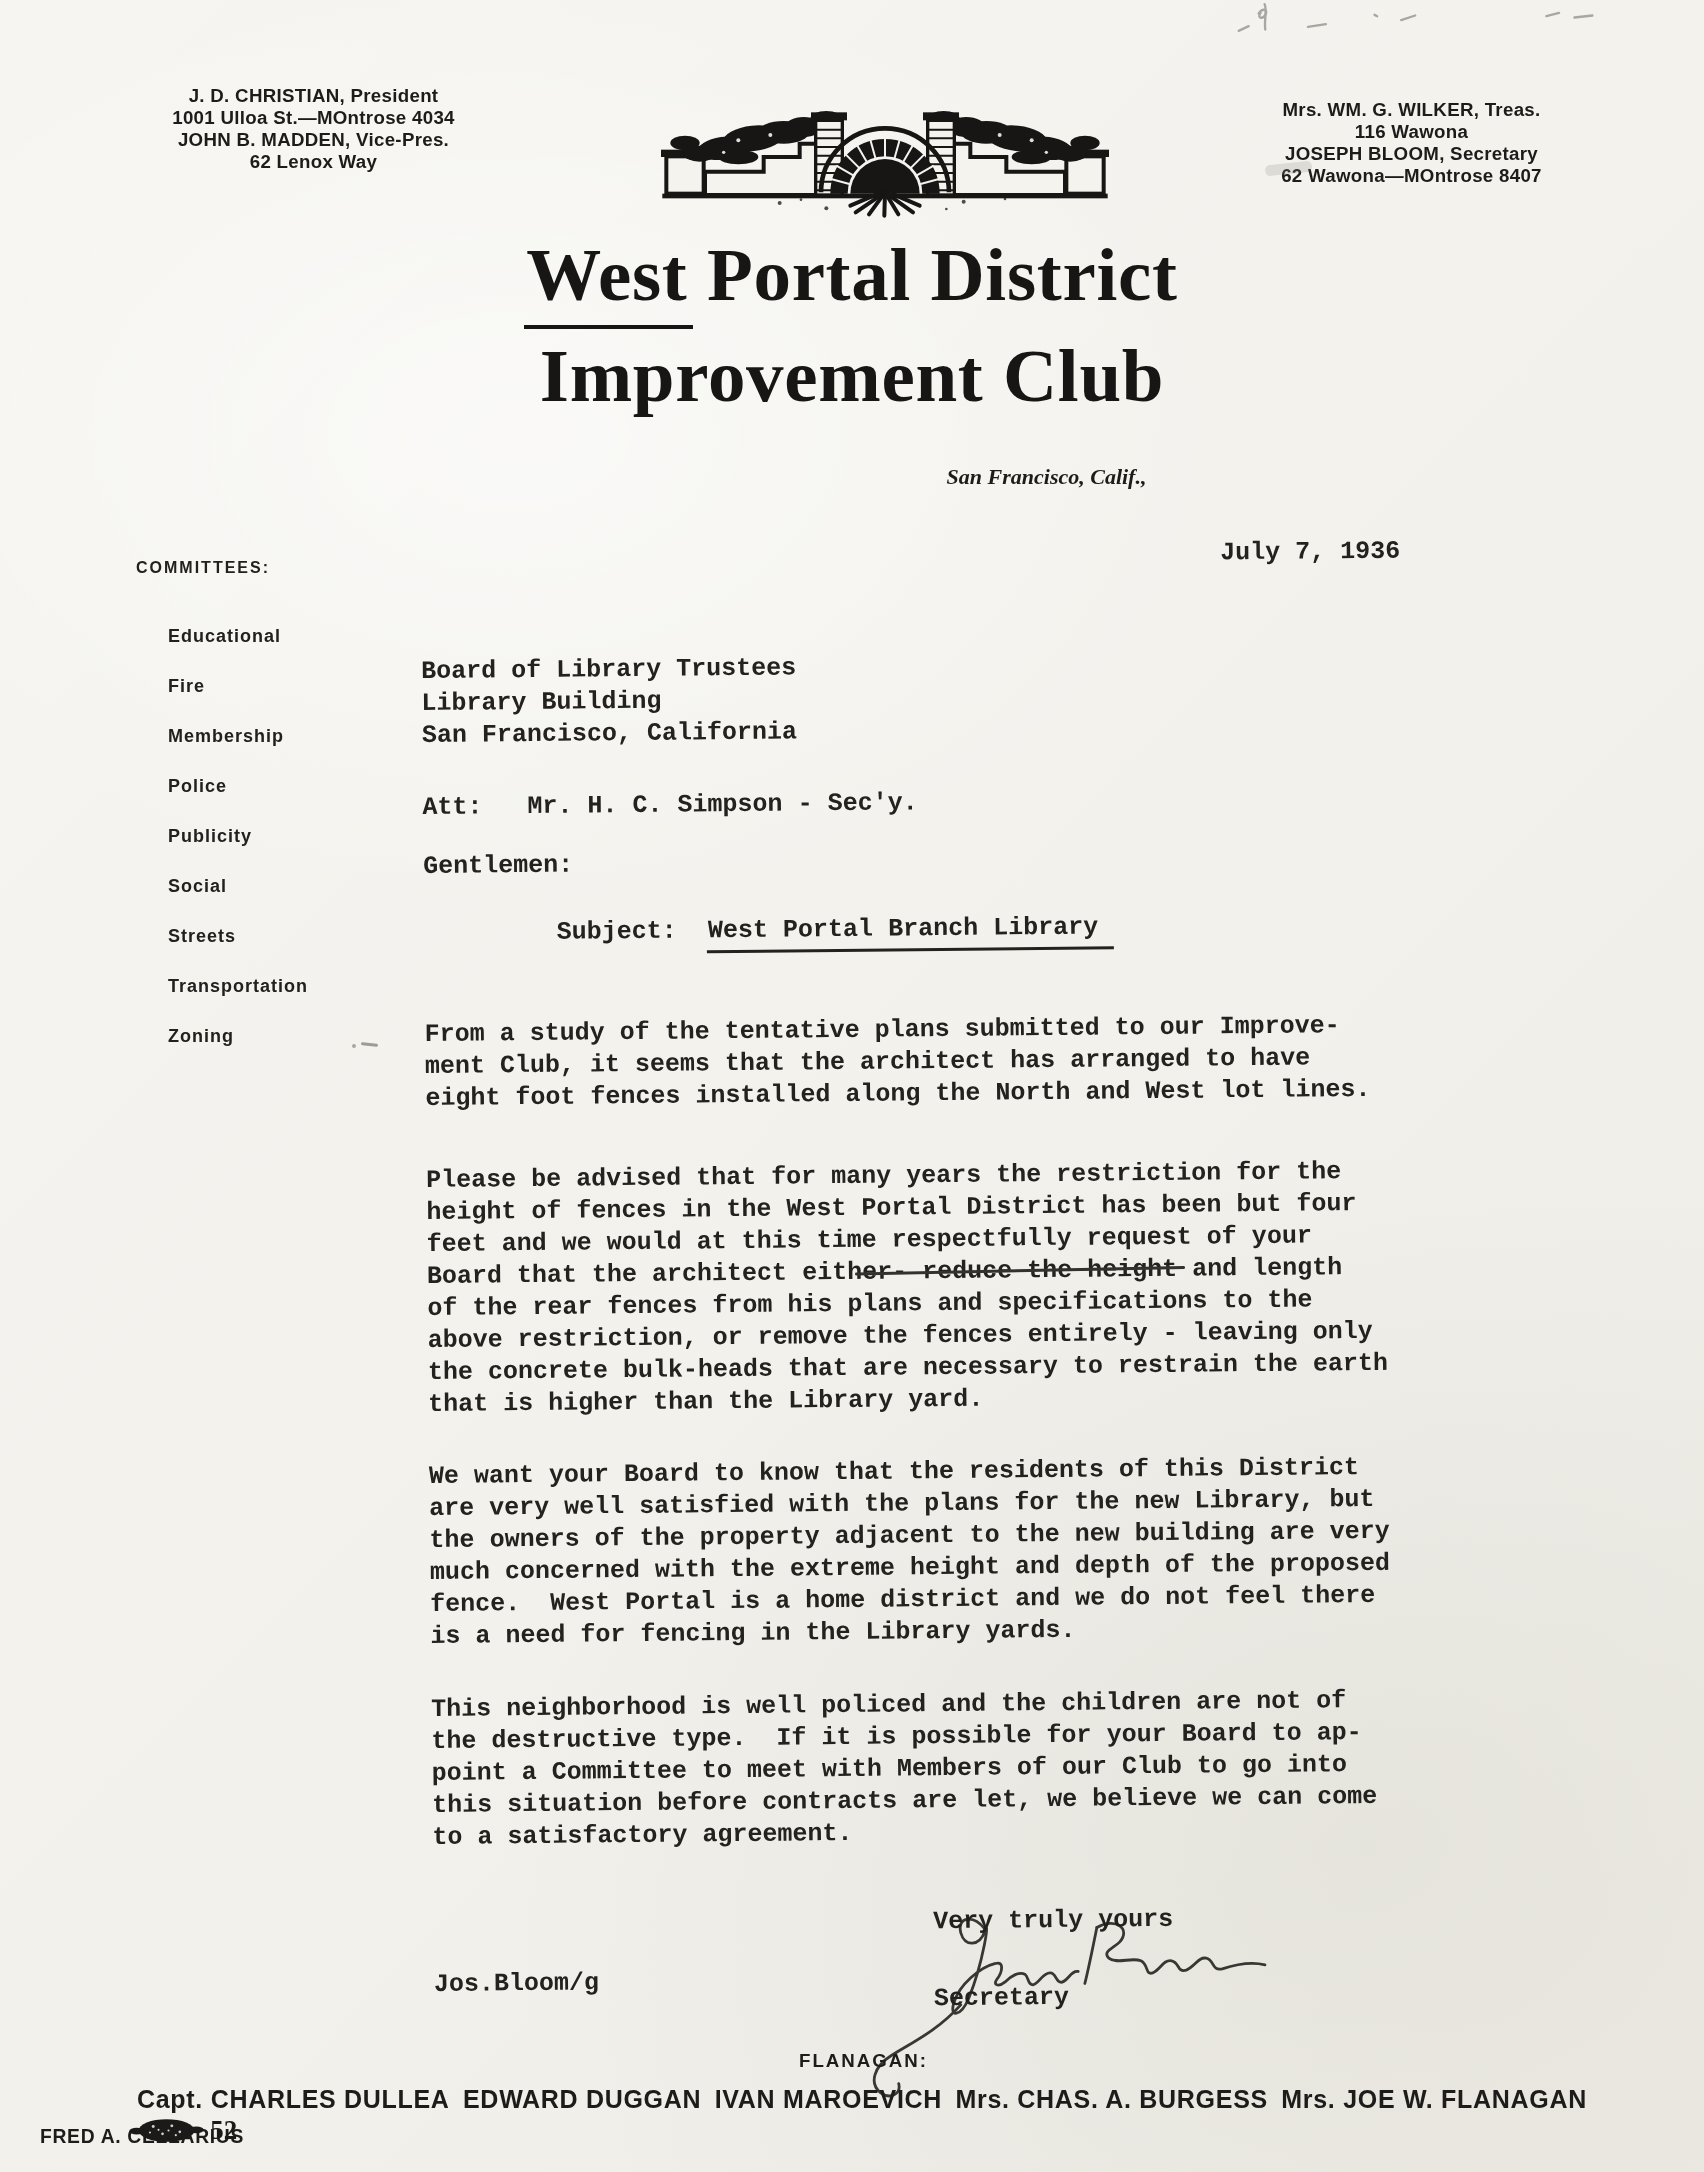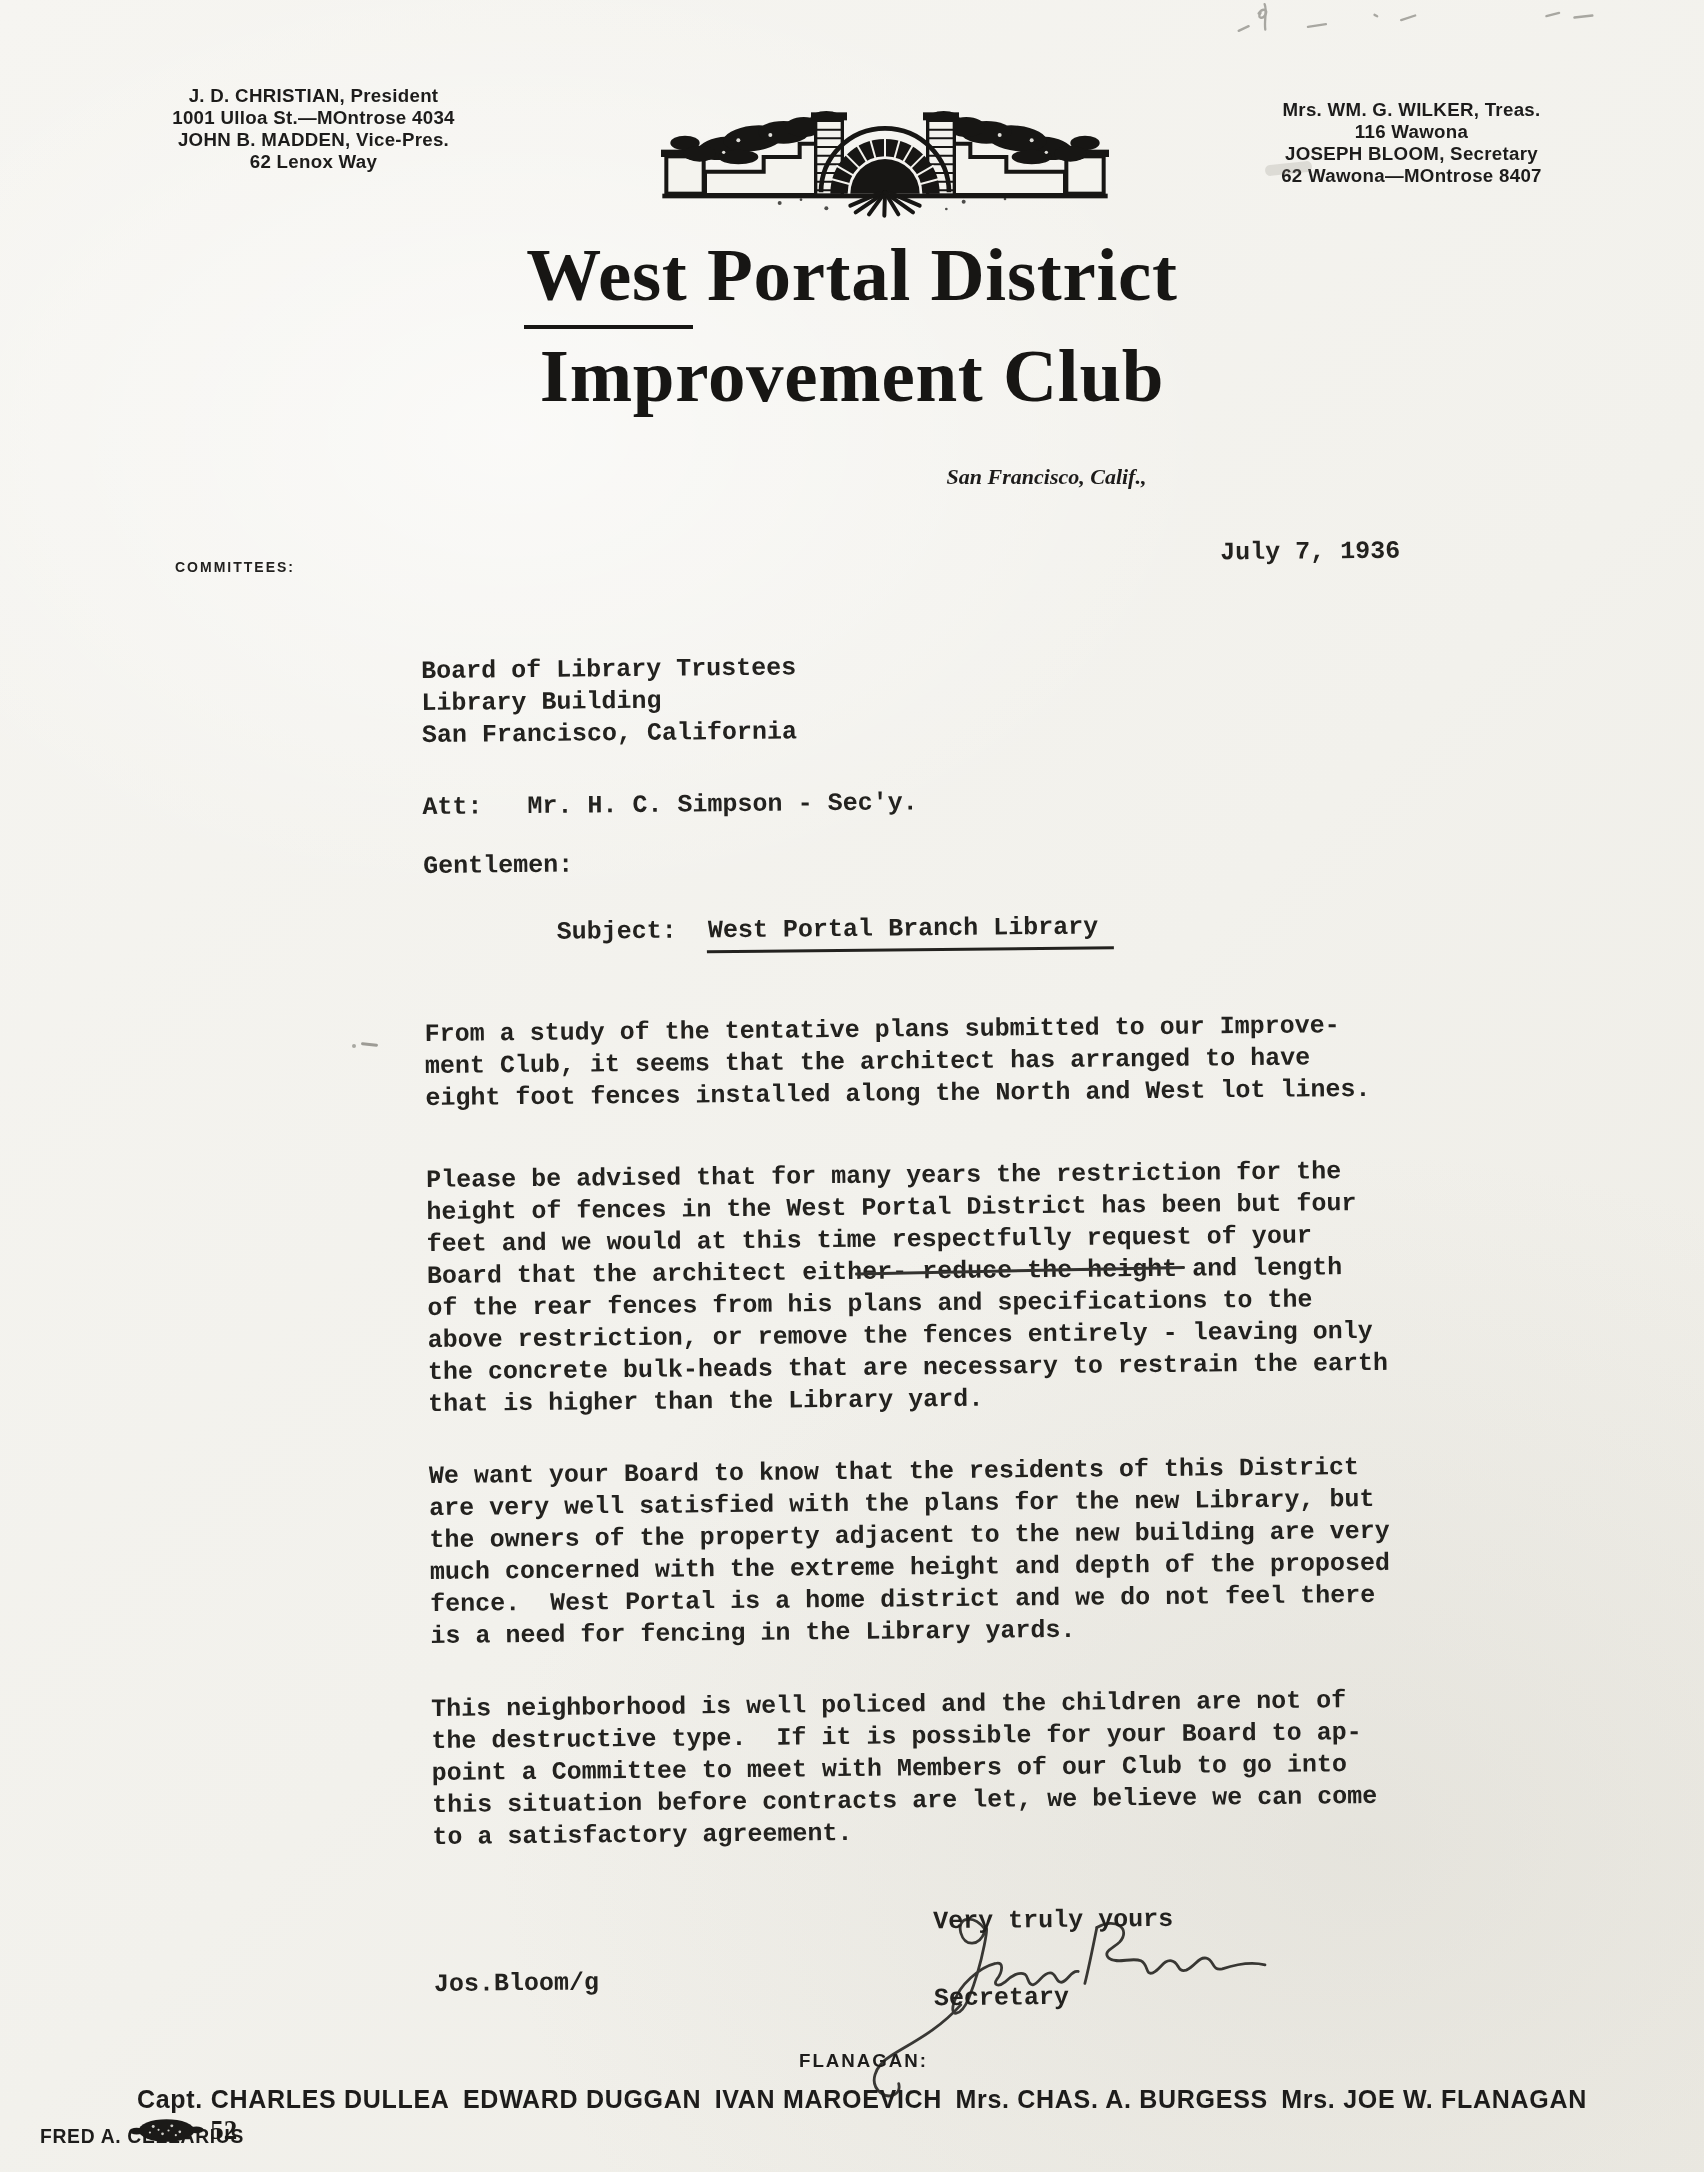--- a/index.html
+++ b/index.html
@@ -36,21 +36,21 @@
     padding:0 5.3px 6.7px 2.7px;margin:0 -5.3px 0 -2.7px;
   }
   .city-line{
     position:absolute;top:464px;left:760px;width:573px;text-align:center;
     font-family:"Liberation Serif",serif;font-style:italic;font-weight:bold;
     font-size:22px;color:#1d1c1b;
   }
   
   .committees-label{
     position:absolute;top:559px;left:136px;
-    font-weight:bold;font-size:14px;letter-spacing:2px;color:#22211f;margin-left:39px;
+    font-weight:bold;font-size:16px;letter-spacing:2px;color:#22211f;
   }
   .committees-list{position:absolute;top:625px;left:168px;}
   .committee-item{
     font-weight:bold;font-size:18px;line-height:23px;letter-spacing:1px;
     color:#22211f;margin-bottom:27px;
   }
   
   .typed{
     position:absolute;left:420px;top:545px;width:1120px;
     font-family:"Liberation Mono","DejaVu Sans Mono",monospace;
@@ -232,20 +232,31 @@
           <path d="M350,184 L392,202"></path>
       </g>
     </g>
   </svg>
 
   <div class="title-line title-1"><span class="underlined-word">West</span><span> Portal District</span></div>
   <div class="title-line title-2">Improvement Club</div>
   <div class="city-line">San Francisco, Calif.,</div>
 
   <div class="committees-label">COMMITTEES:</div>
+  <div class="committees-list">
+    <div class="committee-item">Educational</div>
+    <div class="committee-item">Fire</div>
+    <div class="committee-item">Membership</div>
+    <div class="committee-item">Police</div>
+    <div class="committee-item">Publicity</div>
+    <div class="committee-item">Social</div>
+    <div class="committee-item">Streets</div>
+    <div class="committee-item">Transportation</div>
+    <div class="committee-item">Zoning</div>
+  </div>
   <div class="pencil-dot"></div>
   <div class="pencil-dash"></div>
 
   <div class="typed">
     <div class="t date-line">July 7, 1936</div>
     <div class="t recipient">Board of Library Trustees
 Library Building
 San Francisco, California</div>
     <div class="t att-line">Att:   Mr. H. C. Simpson - Sec'y.</div>
     <div class="t salutation">Gentlemen:</div>

